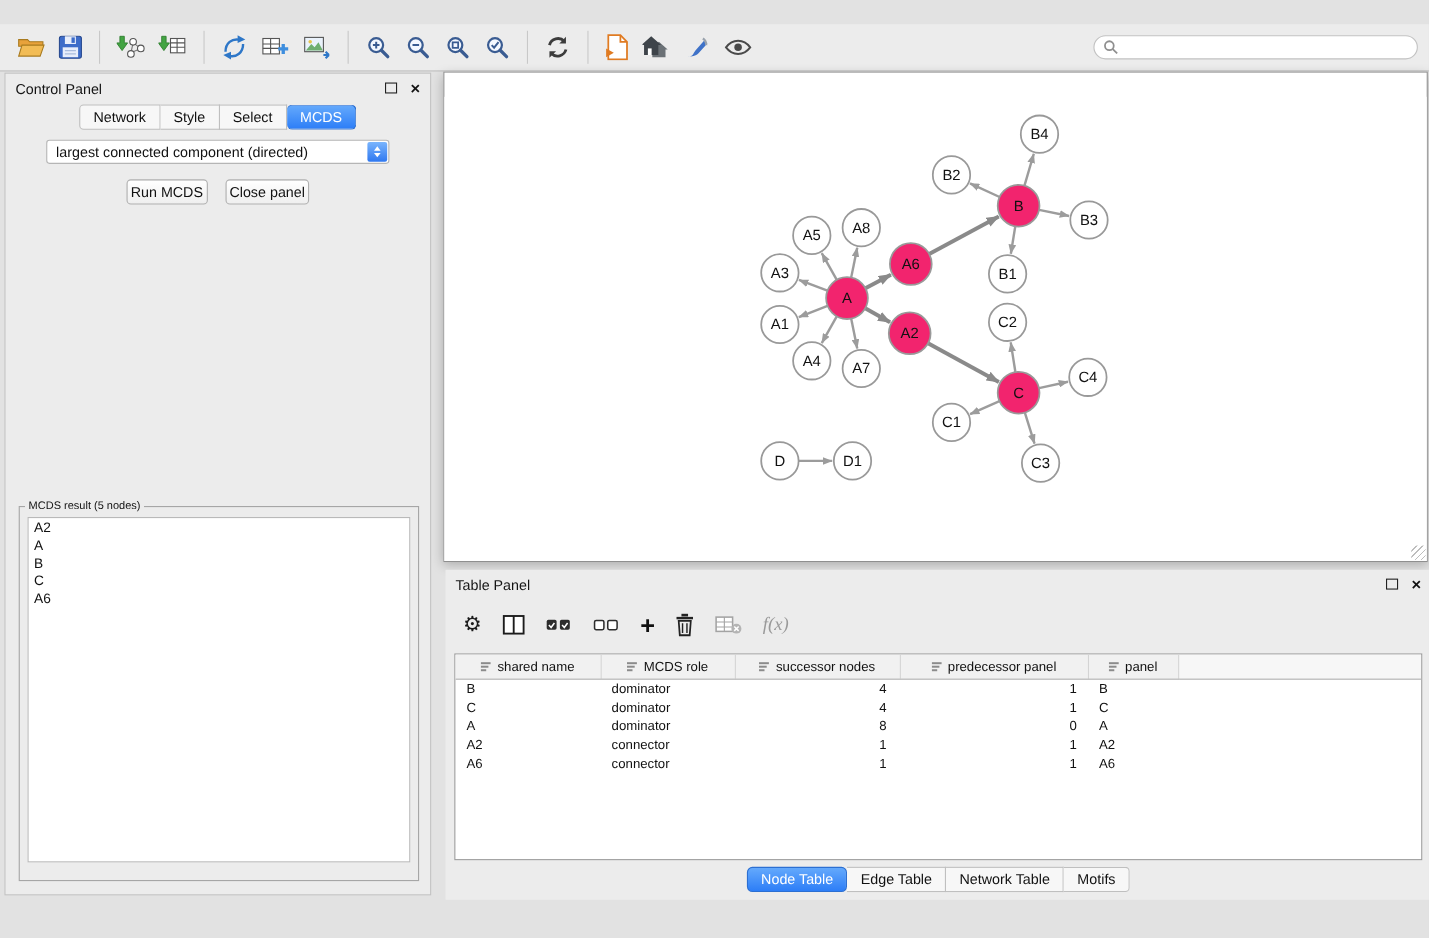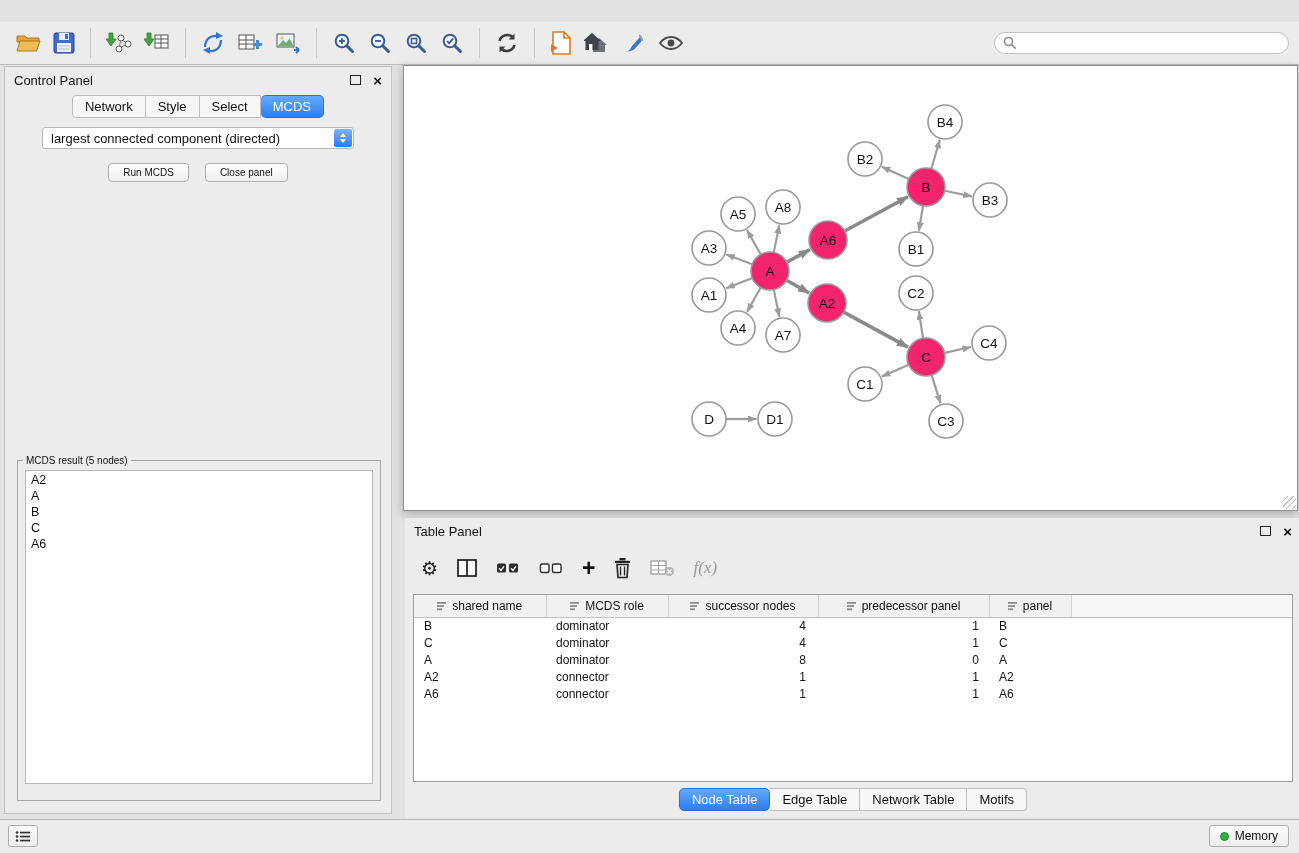--- a/index.html
+++ b/index.html
@@ -38,21 +38,21 @@
   .tab:last-child{border-radius:0 4px 4px 0;}
   .tab.selected{background:linear-gradient(#64a9fc,#2d7ef7);color:#fff;border-color:#2c6fd2;border-radius:5px;}
   .cp-opt-label{text-align:center;margin-top:24px;font-size:13px;color:#111;}
   .cp-select{width:312px;margin:9px auto 0;height:22px;border:1px solid #b5b5b5;background:#fff;border-radius:3px;
     display:flex;align-items:center;font-size:13px;padding-left:8px;position:relative;box-sizing:border-box;color:#111;cursor:pointer;}
   .stepper{position:absolute;right:1px;top:1px;bottom:1px;width:18px;border-radius:2px;
     background:linear-gradient(#7ab5fd,#2f78f0);display:flex;flex-direction:column;align-items:center;justify-content:center;gap:2px;}
   .tri-up{width:0;height:0;border-left:3.5px solid transparent;border-right:3.5px solid transparent;border-bottom:4.5px solid #fff;}
   .tri-down{width:0;height:0;border-left:3.5px solid transparent;border-right:3.5px solid transparent;border-top:4.5px solid #fff;}
   .cp-buttons{display:flex;justify-content:center;gap:16px;margin-top:14px;}
-  .btn{font-size:10px;padding:3px 14px;background:linear-gradient(#ffffff,#efefef);
+  .btn{font-size:13px;padding:3px 3px;background:linear-gradient(#ffffff,#efefef);
     border:1px solid #b0b0b0;border-radius:4px;color:#111;cursor:pointer;font-family:"Liberation Sans",sans-serif;}
   .mcds-fieldset{position:absolute;left:12px;right:10px;top:388px;bottom:12px;border:1px solid #a6a6a6;margin:0;padding:2px;}
   .mcds-fieldset legend{font-size:10px;padding:0 3px;margin-left:3px;color:#111;}
   .mcds-list{width:calc(100% - 10px);height:calc(100% - 16px);margin:2px auto;background:#fff;
     border:1px solid #b9b9b9;box-sizing:border-box;font-size:12.5px;overflow:auto;padding:1px 0;}
   .mcds-item{padding:0 5px;line-height:16px;color:#111;cursor:default;}
 
   
   .network-window{position:absolute;left:403px;top:65px;width:895px;height:446px;background:#fff;
     border:1px solid #8f8f8f;box-shadow:0 3px 10px rgba(0,0,0,0.25);box-sizing:border-box;}
@@ -549,30 +549,14 @@
       </table>
     </div>
     <div class="bottom-tabs">
       <span class="tab selected">Node Table</span>
       <span class="tab">Edge Table</span>
       <span class="tab">Network Table</span>
       <span class="tab">Motifs</span>
     </div>
   </div>
 
-  <div class="status-bar">
-    <button class="status-left-btn">
-      <svg width="16" height="13" viewBox="0 0 16 13">
-          <circle cx="2" cy="2.5" r="1.3" fill="#333"></circle>
-          <circle cx="2" cy="6.5" r="1.3" fill="#333"></circle>
-          <circle cx="2" cy="10.5" r="1.3" fill="#333"></circle>
-          <rect x="5" y="1.7" width="10" height="1.7" fill="#333"></rect>
-          <rect x="5" y="5.7" width="10" height="1.7" fill="#333"></rect>
-          <rect x="5" y="9.7" width="10" height="1.7" fill="#333"></rect>
-        </svg>
-    </button>
-    <button class="memory-btn">
-      <span class="green-dot"></span>
-      <span>Memory</span>
-    </button>
-  </div>
 
 </div>
 
 </body></html>

